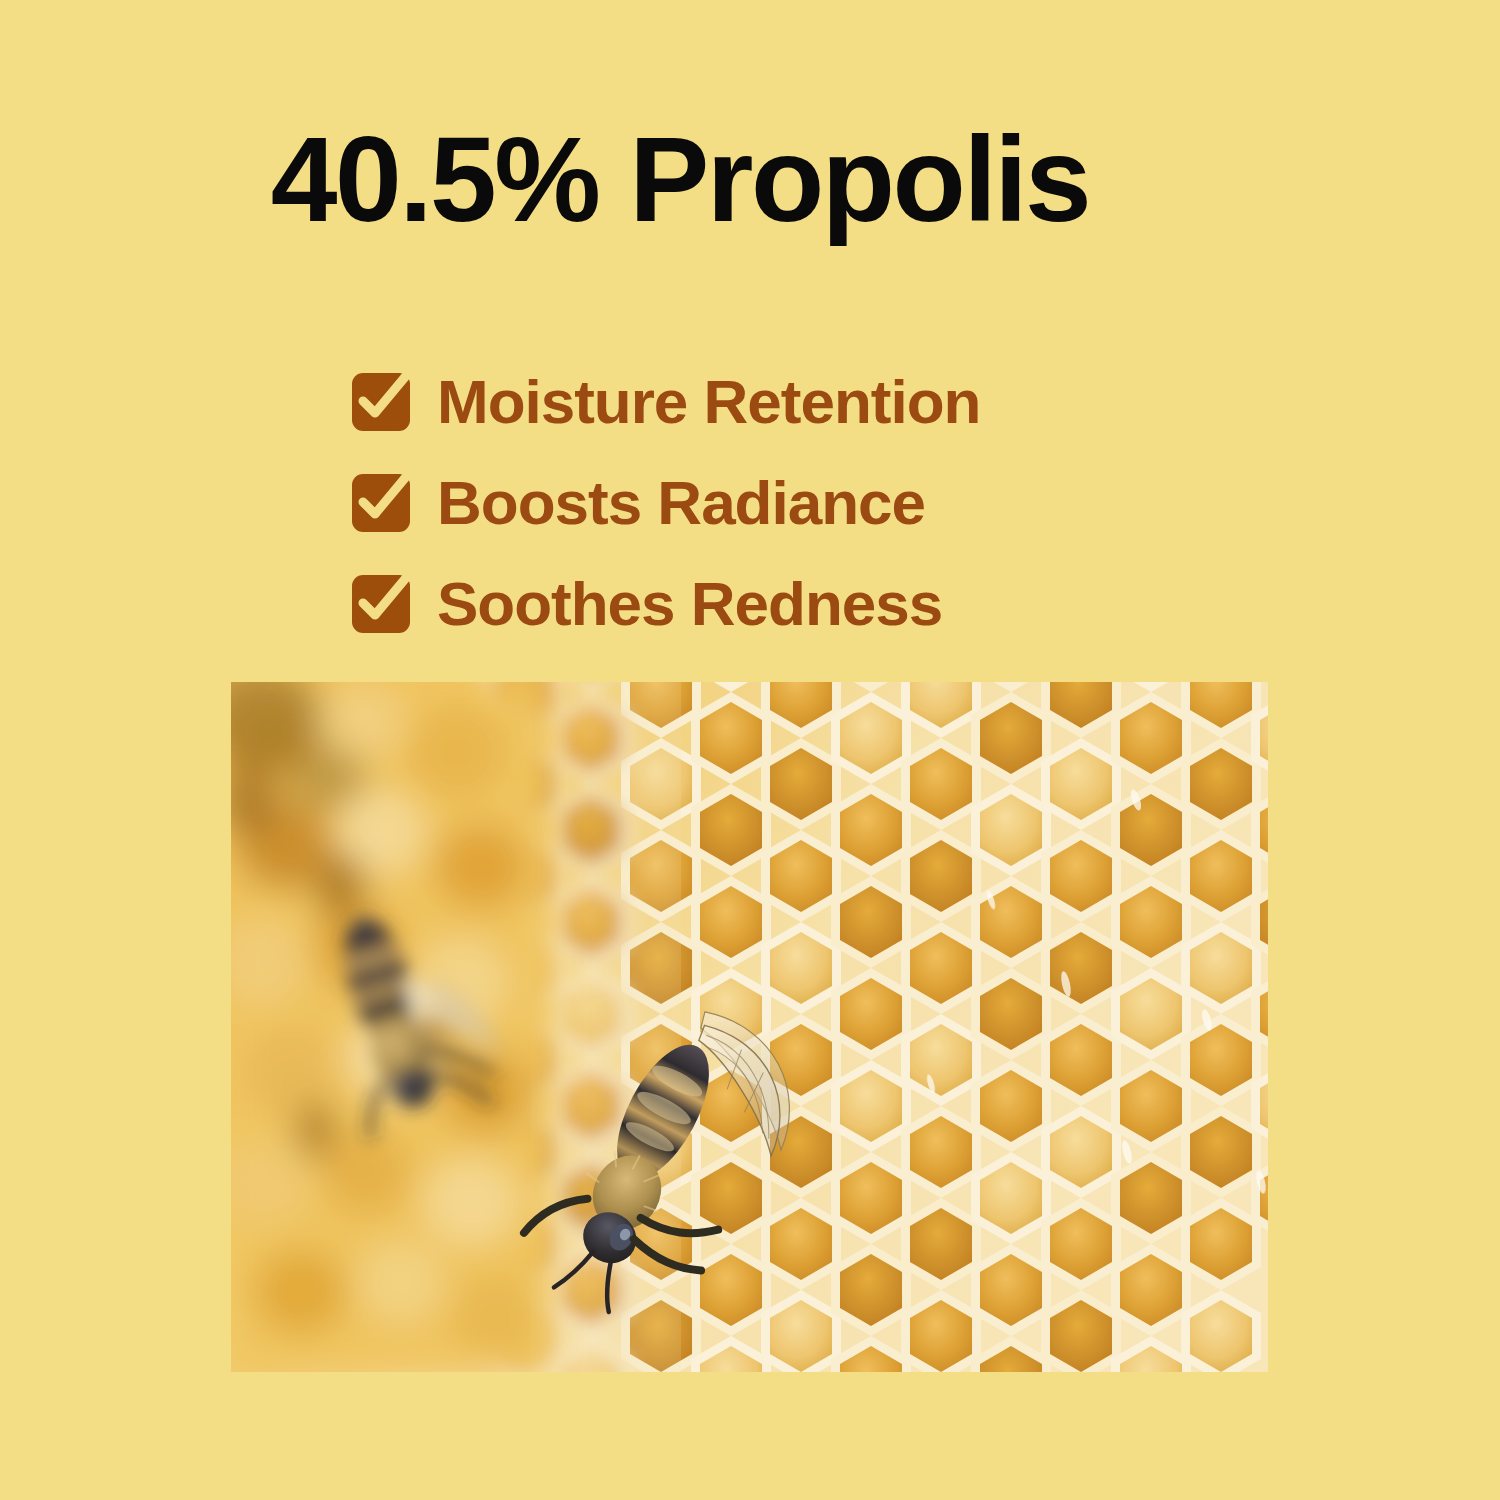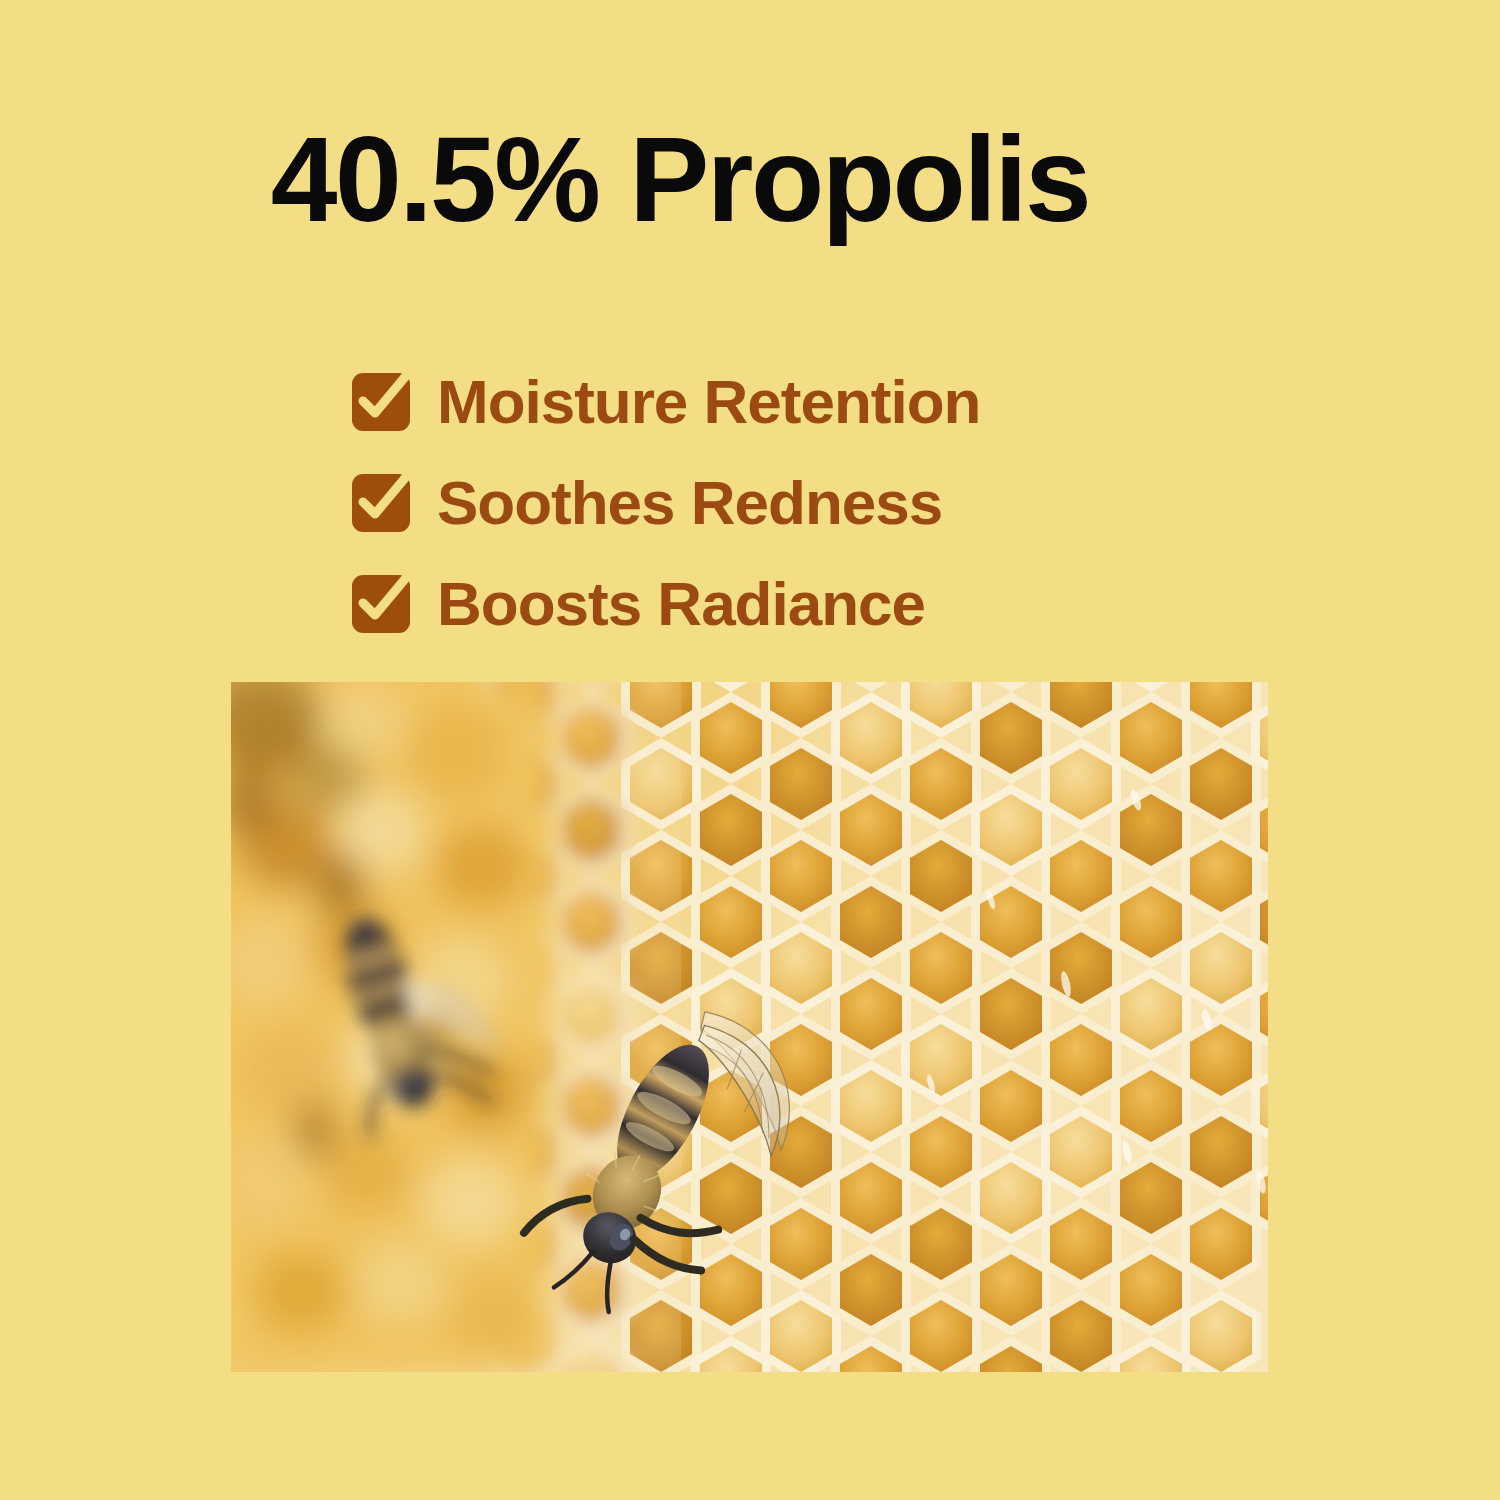--- a/index.html
+++ b/index.html
@@ -111,30 +111,30 @@
       </span>
       <span class="benefit-label">Moisture Retention</span>
     </div>
 
     <div class="benefit-row">
       <span class="check-box">
         <svg viewBox="0 0 66 66" aria-hidden="true">
           <path d="M13 34 L25 46 L60 4" fill="none" stroke="#F4DE85" stroke-width="9" stroke-linecap="round" stroke-linejoin="round"></path>
         </svg>
       </span>
-      <span class="benefit-label">Soothes Redness</span>
+      <span class="benefit-label">Boosts Radiance</span>
     </div>
 
     <div class="benefit-row">
       <span class="check-box">
         <svg viewBox="0 0 66 66" aria-hidden="true">
           <path d="M13 34 L25 46 L60 4" fill="none" stroke="#F4DE85" stroke-width="9" stroke-linecap="round" stroke-linejoin="round"></path>
         </svg>
       </span>
-      <span class="benefit-label">Boosts Radiance</span>
+      <span class="benefit-label">Soothes Redness</span>
     </div>
 
   </div>
 
   <div class="photo">
     <svg viewBox="0 0 1037 690" preserveAspectRatio="xMidYMid slice" aria-hidden="true">
       <defs>
 
         <linearGradient id="baseWash" x1="0" y1="0" x2="1" y2="0.35">
           <stop offset="0" stop-color="#EDBB53"></stop>

